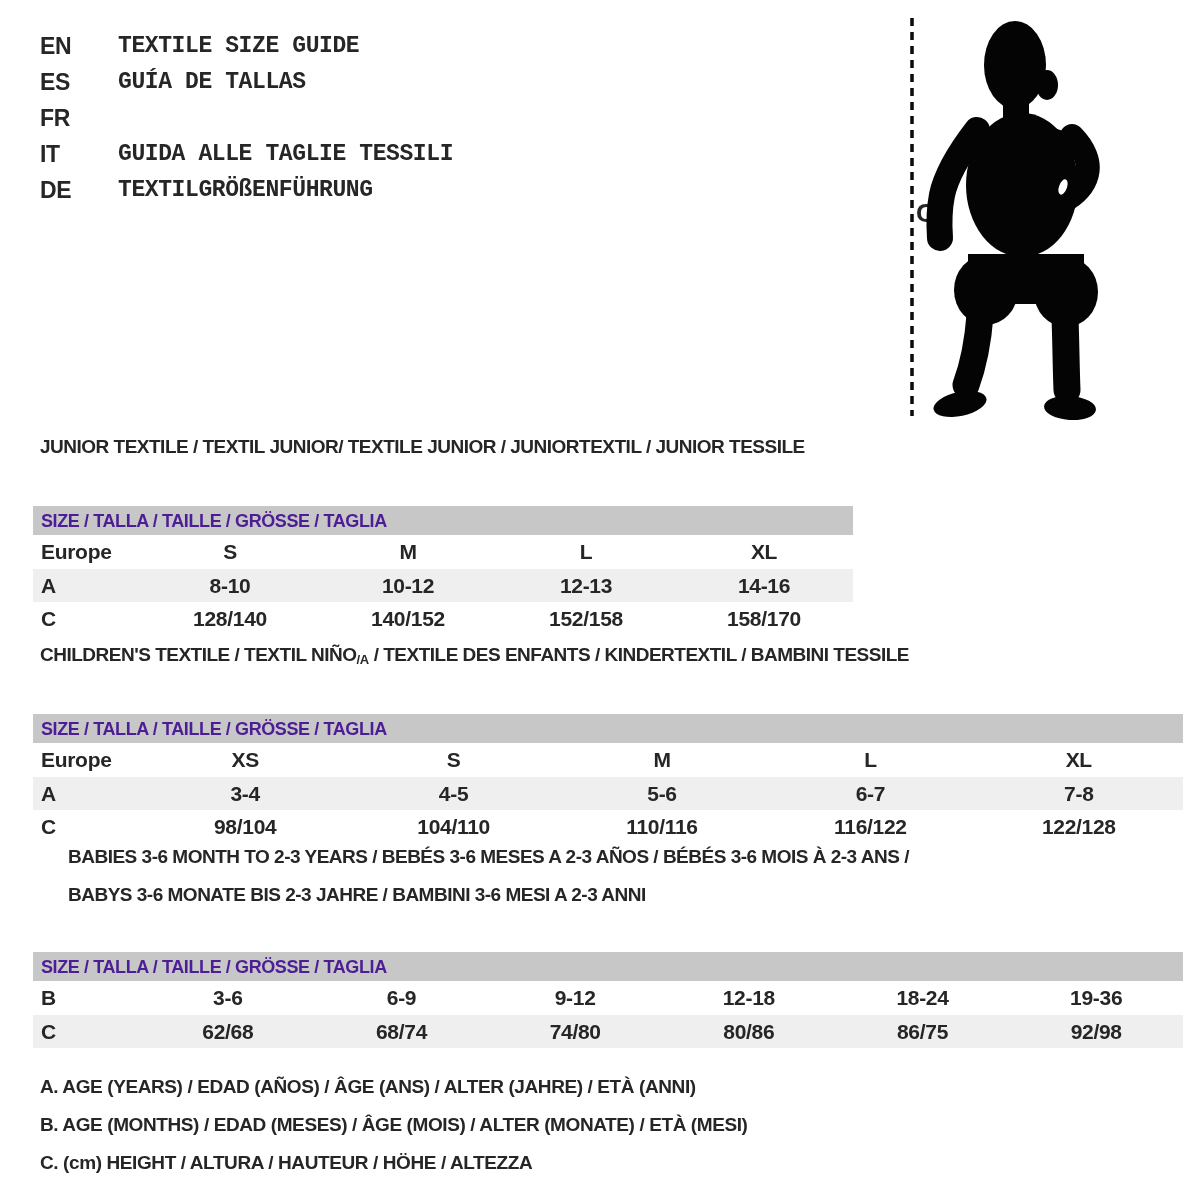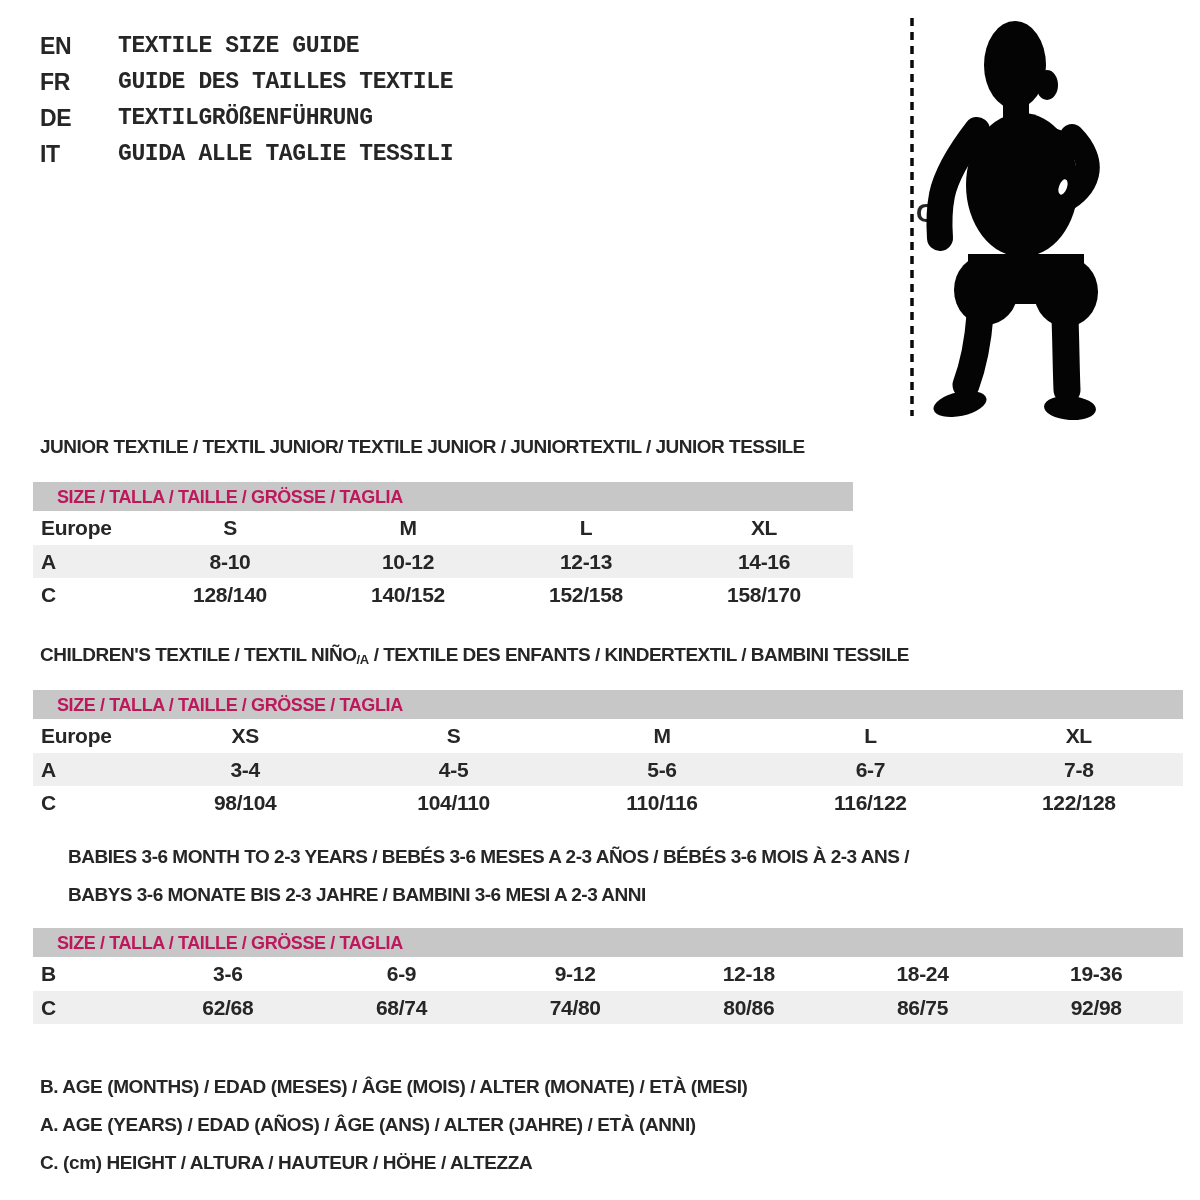--- a/index.html
+++ b/index.html
@@ -19,22 +19,22 @@
   .figure-c{position:absolute;left:16px;top:198px;font-size:26px;letter-spacing:-0.4px;}
   .figure-svg{position:absolute;left:0;top:14px;}
   
   .sec-title{position:absolute;left:40px;font-size:19px;letter-spacing:-0.5px;white-space:nowrap;}
   .sec-title .title-sub{font-size:13px;position:relative;top:3px;letter-spacing:-0.3px;}
   .sec-title.two-line{line-height:38px;}
   
   .size-table{position:absolute;left:33px;}
   .thead{
     background:#c7c7c7;height:29px;line-height:30px;
-    font-size:18px;letter-spacing:-0.4px;color:#be185d;
-    padding-left:24px;box-sizing:border-box;
+    font-size:18px;letter-spacing:-0.4px;color:#4c1d95;
+    padding-left:8px;box-sizing:border-box;margin-top:24px;
   }
   .trow{display:grid;align-items:center;height:33px;font-size:21px;letter-spacing:-0.3px;}
   .trow.first{height:34px;}
   .trow.shaded{background:#efefef;}
   .cols4{grid-template-columns:108px repeat(4,1fr);}
   .cols5{grid-template-columns:108px repeat(5,1fr);}
   .cols6{grid-template-columns:108px repeat(6,1fr);}
   .tlabel{padding-left:8px;}
   .tcell{text-align:center;}
   
@@ -45,30 +45,33 @@
 <body>
 
 <div class="canvas">
 
   <div class="lang-list">
     <div class="lang-row">
       <span class="lang-code">EN</span>
       <span class="lang-label">TEXTILE SIZE GUIDE</span>
     </div>
     <div class="lang-row">
+      <span class="lang-code">ES</span>
+      <span class="lang-label">GUÍA DE TALLAS</span>
+    </div>
+    <div class="lang-row">
       <span class="lang-code">FR</span>
-      <span class="lang-label">GUIDE DES TAILLES TEXTILE</span>
+    </div>
+    <div class="lang-row">
+      <span class="lang-code">IT</span>
+      <span class="lang-label">GUIDA ALLE TAGLIE TESSILI</span>
     </div>
     <div class="lang-row">
       <span class="lang-code">DE</span>
       <span class="lang-label">TEXTILGRÖßENFÜHRUNG</span>
-    </div>
-    <div class="lang-row">
-      <span class="lang-code">IT</span>
-      <span class="lang-label">GUIDA ALLE TAGLIE TESSILI</span>
     </div>
   </div>
 
   <div class="figure">
     <div class="figure-c">C</div>
     <svg class="figure-svg" width="200" height="406" viewBox="0 0 200 406">
       <line x1="12" y1="4" x2="12" y2="402" stroke="#0a0a0a" stroke-width="3.5" stroke-dasharray="8 6"></line>
       <g fill="#040404" stroke="none">
 
         <ellipse cx="115" cy="51" rx="31" ry="44"></ellipse>
@@ -175,18 +178,18 @@
       <div class="tcell">62/68</div>
       <div class="tcell">68/74</div>
       <div class="tcell">74/80</div>
       <div class="tcell">80/86</div>
       <div class="tcell">86/75</div>
       <div class="tcell">92/98</div>
     </div>
   </div>
 
   <div class="legend">
+    <div class="legend-line">A. AGE (YEARS) / EDAD (AÑOS) / ÂGE (ANS) / ALTER (JAHRE) / ETÀ (ANNI)</div>
     <div class="legend-line">B. AGE (MONTHS) / EDAD (MESES) / ÂGE (MOIS) / ALTER (MONATE) / ETÀ (MESI)</div>
-    <div class="legend-line">A. AGE (YEARS) / EDAD (AÑOS) / ÂGE (ANS) / ALTER (JAHRE) / ETÀ (ANNI)</div>
     <div class="legend-line">C. (cm) HEIGHT / ALTURA / HAUTEUR / HÖHE / ALTEZZA</div>
   </div>
 
 </div>
 
 </body></html>

